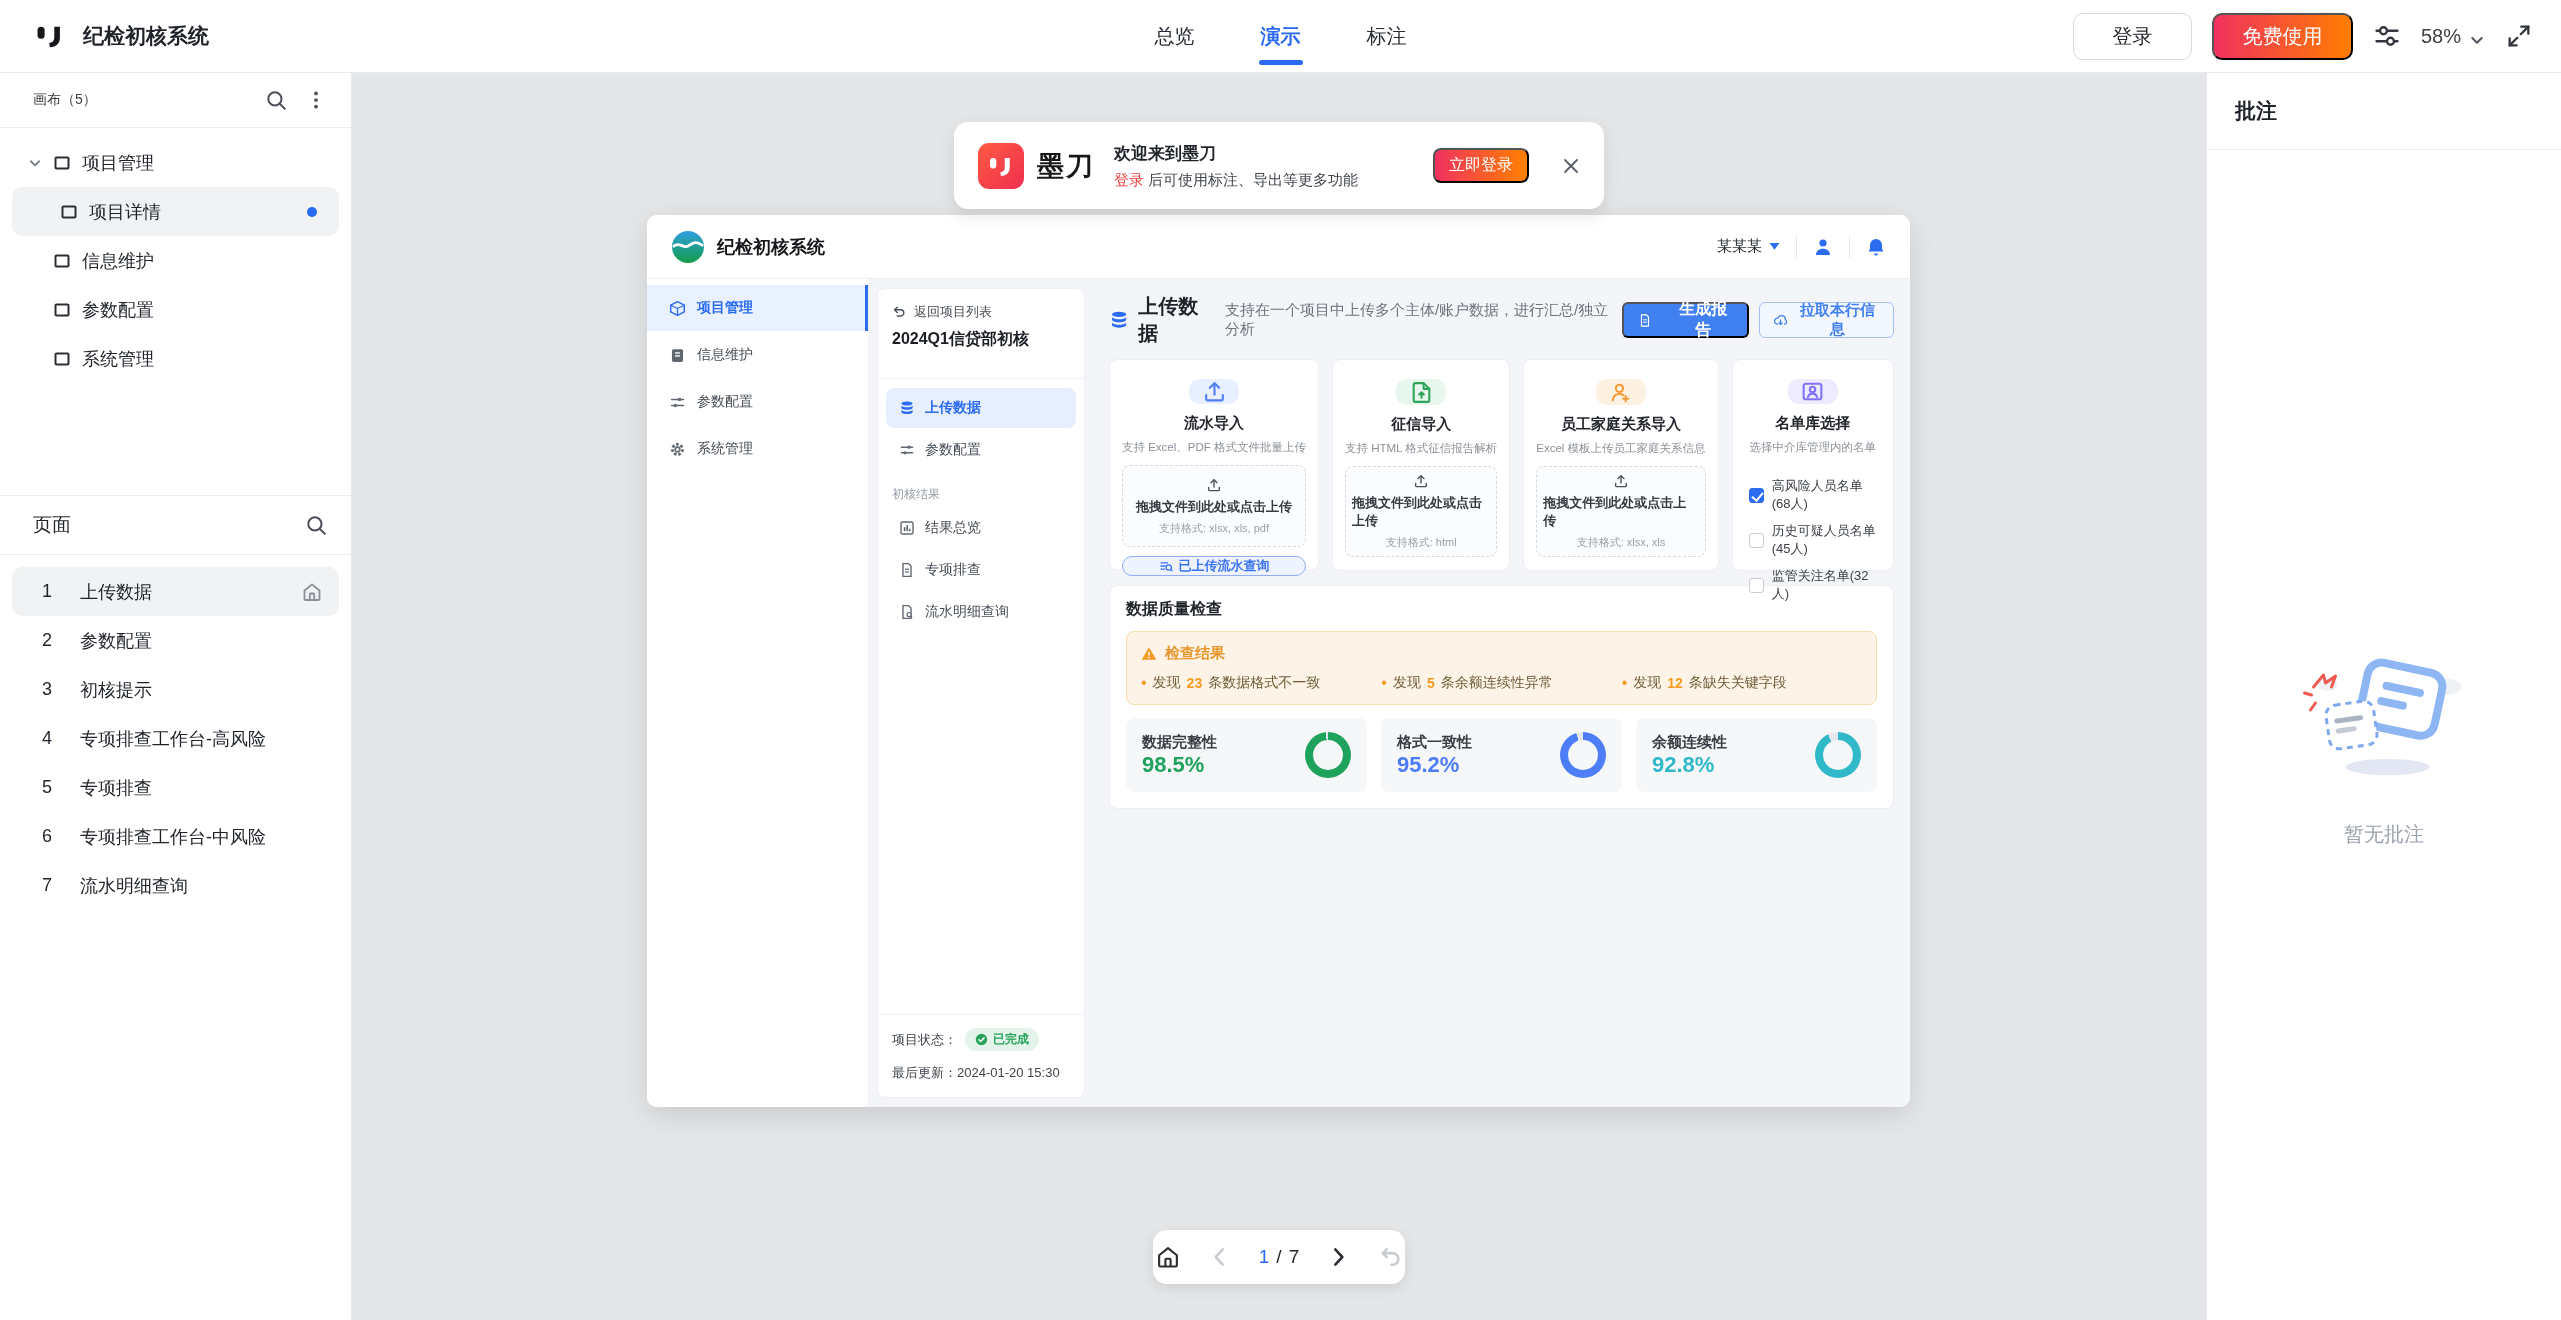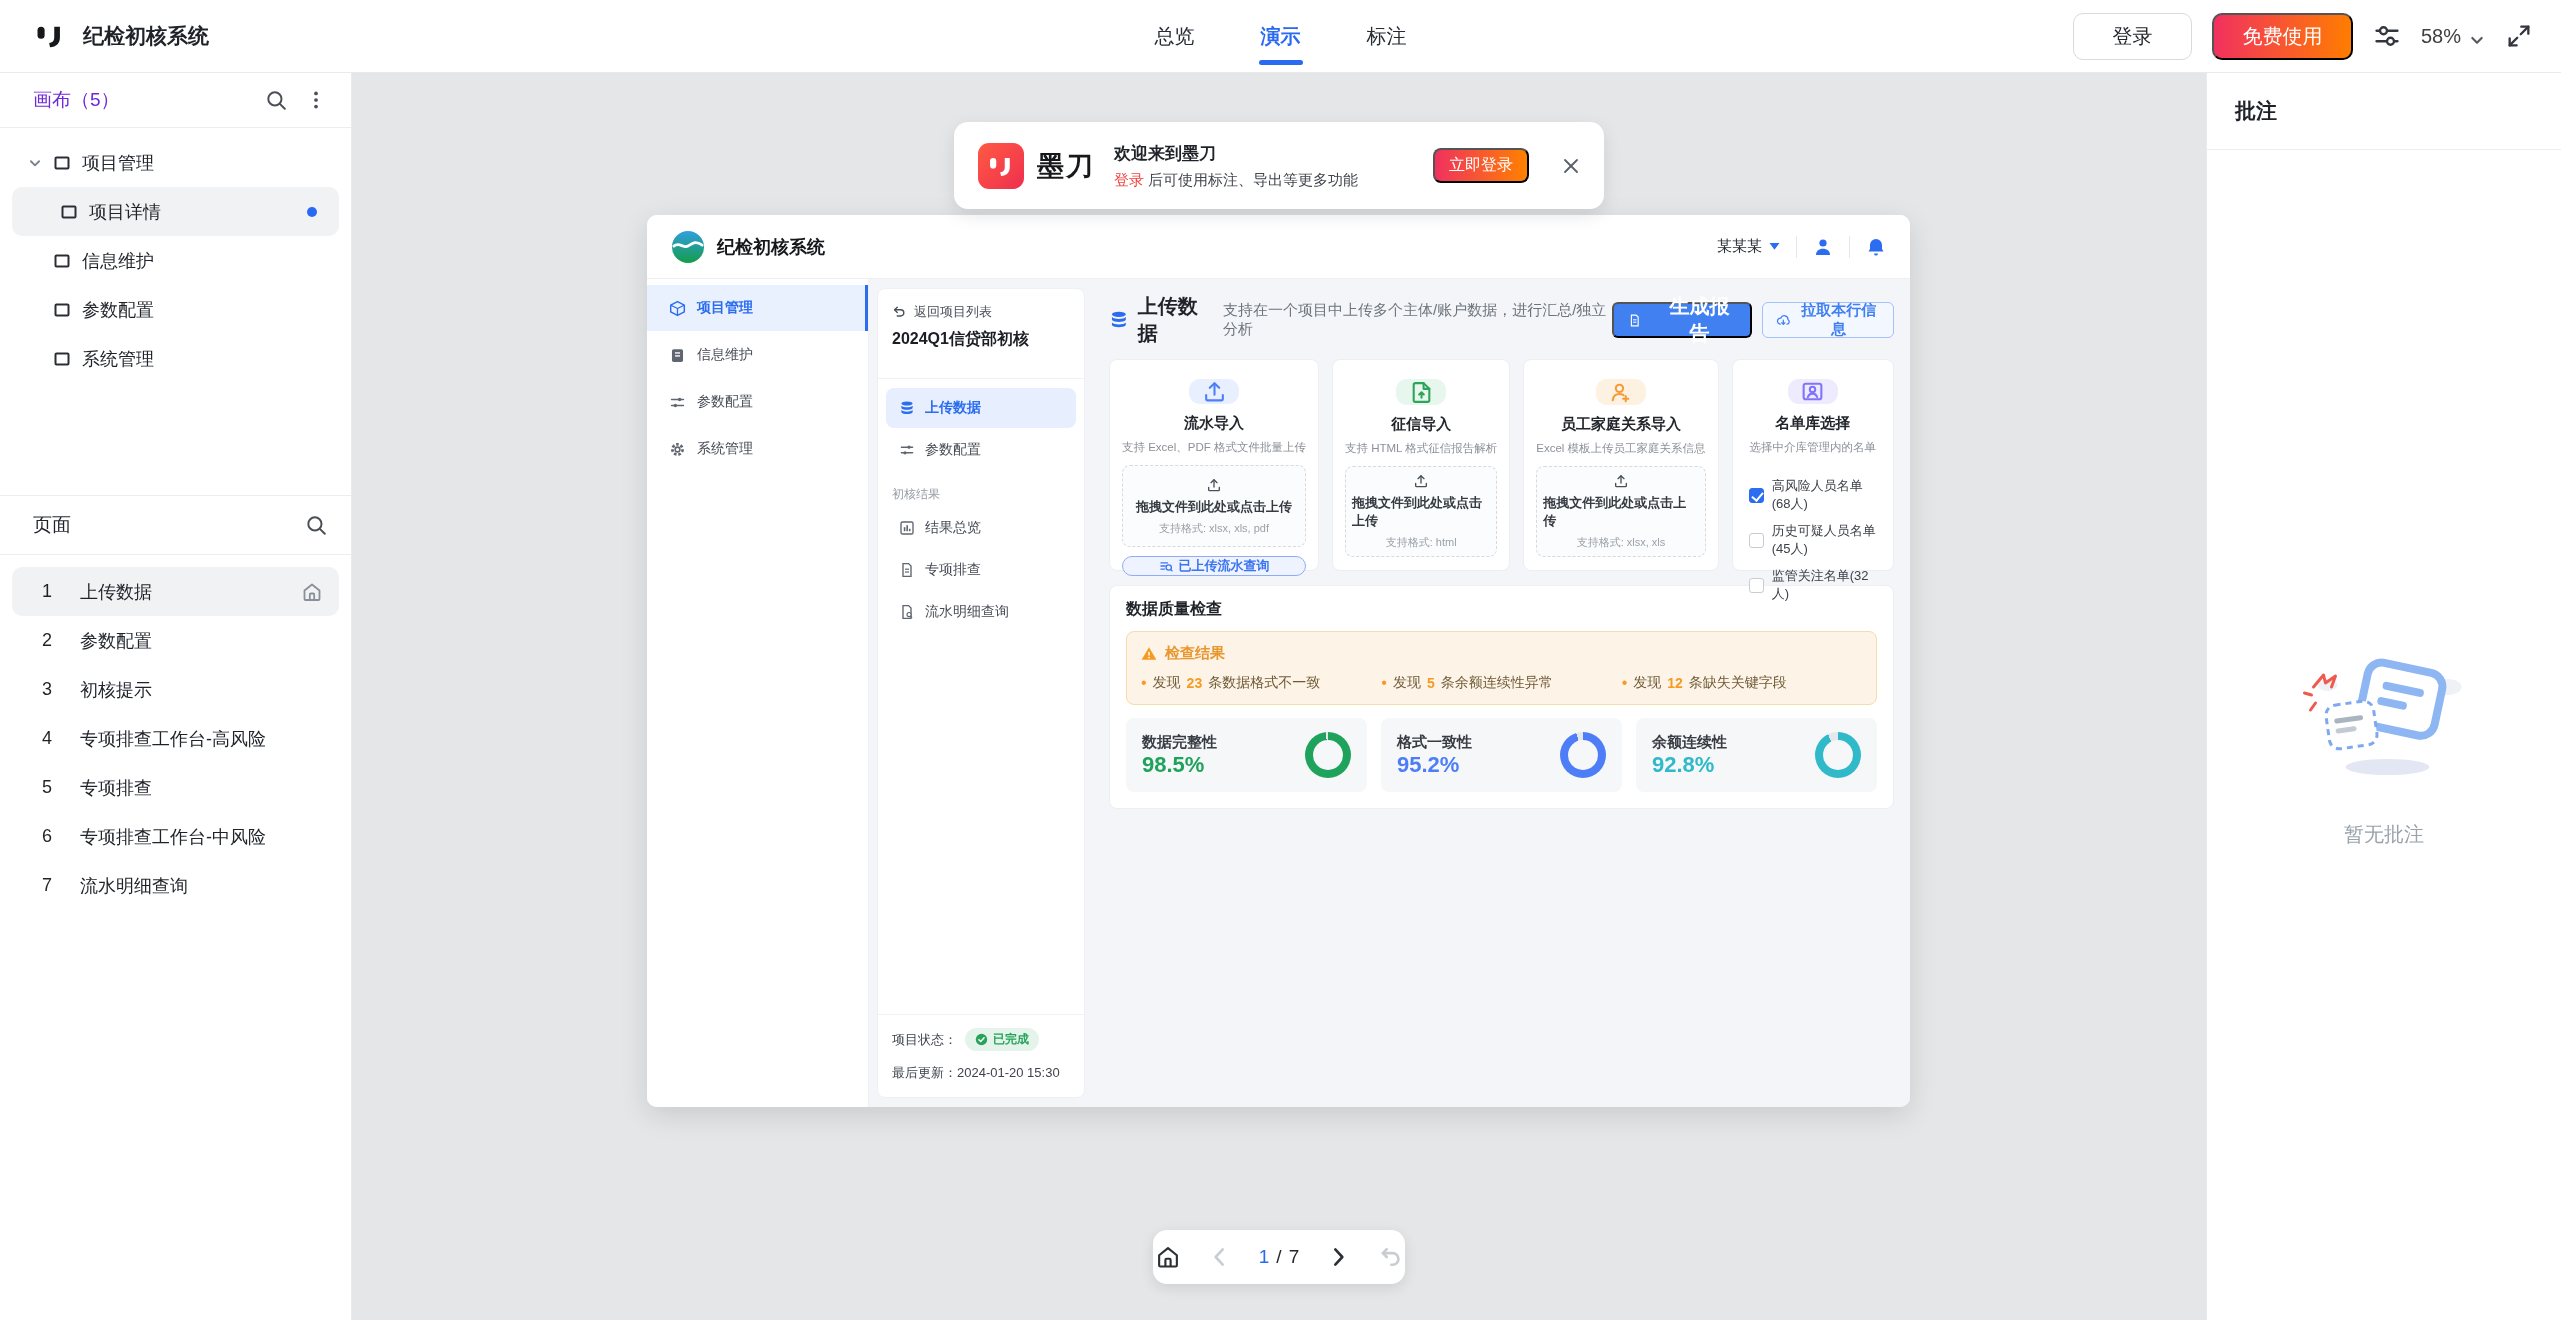--- a/index.html
+++ b/index.html
@@ -16,21 +16,21 @@
   .tb-tab.active{color:#2a6af2;font-weight:bold}
   .tb-tab.active::after{content:"";position:absolute;left:-2px;right:-2px;bottom:-15px;height:5px;border-radius:3px;background:#2a6af2}
   .tb-right{margin-left:auto;display:flex;align-items:center;gap:20px;padding-right:28px}
   .btn-login{width:119px;height:47px;border:1px solid #d8dadd;border-radius:10px;background:#fff;font-size:20px;color:#23262b;display:flex;align-items:center;justify-content:center}
   .btn-free{width:141px;height:47px;border-radius:10px;background:linear-gradient(90deg,#f1315f,#ff7d00);font-size:20px;color:#fff;display:flex;align-items:center;justify-content:center}
   .tb-ic{width:28px;height:28px;color:#33373d}
   .tb-zoom{display:flex;align-items:flex-end;gap:8px;font-size:20px;color:#404040}
   .tb-zoom .chev{width:16px;height:16px;color:#555a61}
   
   .sidebar{position:absolute;top:73px;left:0;width:352px;bottom:0;background:#fff;border-right:1px solid #e9eaee;z-index:8}
-  .sb-head{height:55px;display:flex;align-items:center;padding:0 24px 0 33px;border-bottom:1px solid #ededf0;font-size:19px;color:#6d28d9}
+  .sb-head{height:55px;display:flex;align-items:center;padding:0 24px 0 33px;border-bottom:1px solid #ededf0;font-size:14px;color:#404040}
   .sb-head .sp{margin-left:auto;display:flex;align-items:center;gap:18px}
   .sb-ic{width:22px;height:22px;color:#4a4f57}
   .tree{padding:10px 12px 0}
   .t-row{height:49px;display:flex;align-items:center;border-radius:10px;font-size:18px;gap:11px;padding:0 16px;cursor:pointer}
   .t-row .chev{width:14px;height:14px;color:#7c828a;flex:0 0 auto}
   .t-row .chev.empty{visibility:hidden}
   .t-row .frame{width:18px;height:18px;color:#2a2e34;flex:0 0 auto}
   .t-row.child{padding-left:48px}
   .t-row.sel{background:#f1f2f4}
   .dot{width:10px;height:10px;border-radius:50%;background:#2a6af2;margin-left:auto;margin-right:6px}
@@ -86,21 +86,21 @@
   .badge{display:flex;align-items:center;gap:5px;background:#e4f4ea;border-radius:12px;padding:3px 10px;color:#27a35b;font-size:12px;font-weight:bold}
   .badge svg{width:13px;height:13px}
   .p-upd{margin-top:13px}
   
   .m-main{flex:1;padding:14px 16px;min-width:0}
   .c-head{display:flex;align-items:center;margin-bottom:12px}
   .c-head .db{width:21px;height:21px;color:#2b6cf0}
   .c-title{font-size:20px;font-weight:bold;margin:0 10px 0 9px}
   .c-sub{font-size:15px;color:#6e747c}
   .c-btns{margin-left:auto;display:flex;gap:10px}
-  .btn-report{height:36px;padding:0 14px;border-radius:6px;background:#4080f0;color:#fff;font-size:20px;font-weight:bold;display:flex;align-items:center;gap:22px}
+  .btn-report{height:36px;padding:0 14px;border-radius:6px;background:#4080f0;color:#fff;font-size:16px;font-weight:bold;display:flex;align-items:center;gap:22px}
   .btn-report svg{width:15px;height:15px}
   .btn-pull{height:36px;padding:0 13px;border-radius:6px;background:#f3f7ff;border:1px solid #a6c1f5;color:#4080f0;font-size:15px;font-weight:bold;display:flex;align-items:center;gap:7px}
   .btn-pull svg{width:16px;height:16px}
   .cards{display:grid;grid-template-columns:repeat(4,1fr);gap:13px;margin-bottom:14px}
   .card{background:#fff;border:1px solid #eceef2;border-radius:8px;height:212px;padding:10px 12px 13px;display:flex;flex-direction:column;align-items:center}
   .ci{width:50px;height:50px;border-radius:11px;display:flex;align-items:center;justify-content:center;margin:9px 0 10px}
   .ci svg{width:25px;height:25px}
   .ci.blue{background:#e8efff;color:#4d7ef7}.ci.green{background:#e8f7ee;color:#2ea45a}
   .ci.orange{background:#fdf1e1;color:#f59b38}.ci.purple{background:#eeebfe;color:#8274f8}
   .ct{font-size:15px;font-weight:bold;color:#23262c;margin-bottom:7px}

